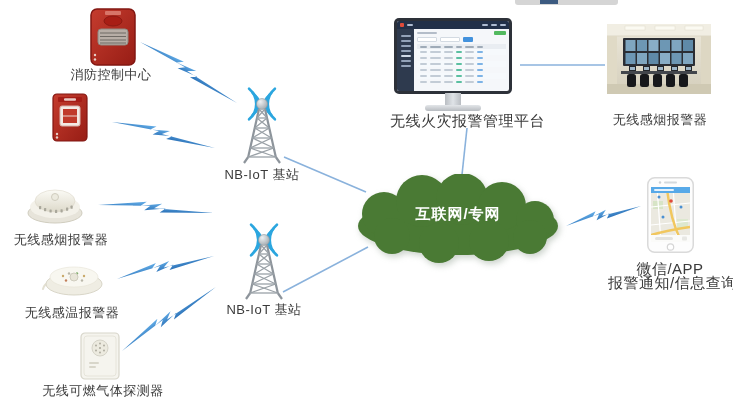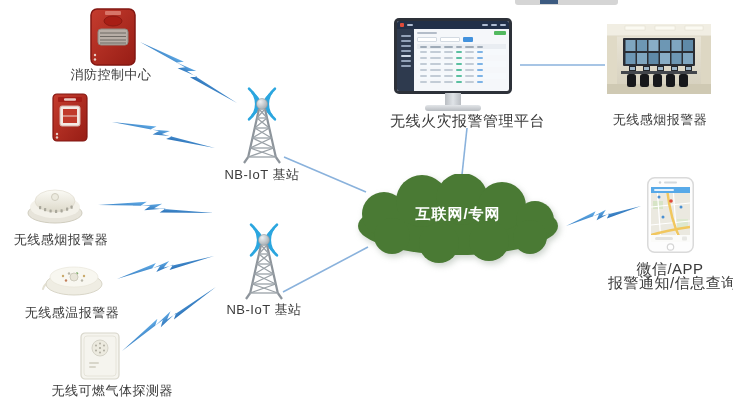--- a/index.html
+++ b/index.html
@@ -175,21 +175,21 @@
           <circle cx="24" cy="13.5" r="0.9"></circle>
         <circle cx="24" cy="18.5" r="0.9"></circle>
           <circle cx="20" cy="20.5" r="0.9"></circle>
           <circle cx="16" cy="18.5" r="0.9"></circle>
         <circle cx="16" cy="13.5" r="0.9"></circle>
         </g>
       <rect x="9" y="30" width="10" height="2" rx="1" fill="#d8d6ca"></rect>
       <rect x="9" y="34" width="7" height="2" rx="1" fill="#d8d6ca"></rect>
     </svg>
   </div>
-  <div class="lbl" style="left:33px;top:382px;width:140px;text-align:right;">无线可燃气体探测器</div>
+  <div class="lbl" style="left:33px;top:382px;width:140px;">无线可燃气体探测器</div>
 
   <div class="node" style="left:222px;top:86px;">
     <svg width="80" height="78" viewBox="0 0 80 78">
       <defs>
           <radialGradient id="ballG" cx="0.35" cy="0.3" r="0.9">
         <stop offset="0" stop-color="#eef1f3"></stop>
             <stop offset="1" stop-color="#939ba1"></stop>
           </radialGradient>
         </defs>
       <g stroke="#2ba6df" stroke-width="2.6" fill="none" stroke-linecap="round">

